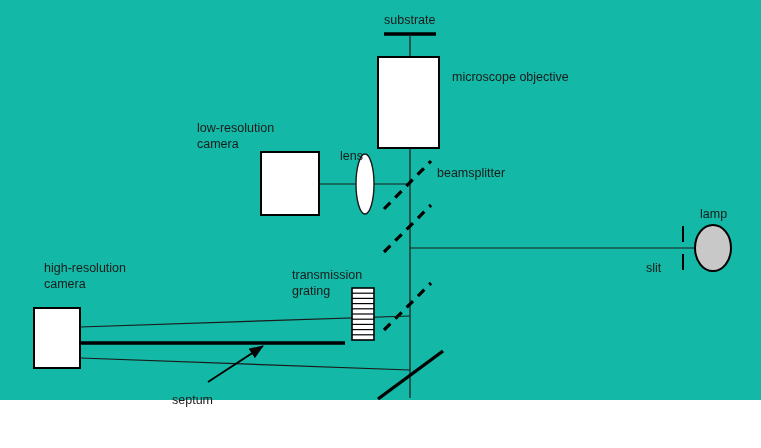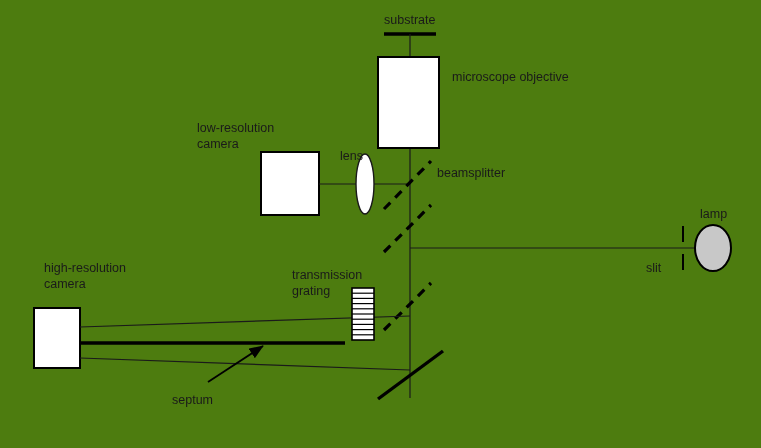--- a/index.html
+++ b/index.html
@@ -10,22 +10,22 @@
   }
   body {
     width: 761px;
     height: 448px;
     font-family: "Liberation Sans", sans-serif;
     overflow: hidden;
   }
   #diagram-root {
     position: relative;
     width: 761px;
-    height: 448px;
-    background: #4d7c0f;
+    height: 400px;
+    background: #14b8a6;
   }
   svg#optical-diagram {
     display: block;
     width: 761px;
     height: 448px;
   }
   .label-text {
     font-family: "Liberation Sans", sans-serif;
     font-size: 12.5px;
     fill: #1a1a1a;

